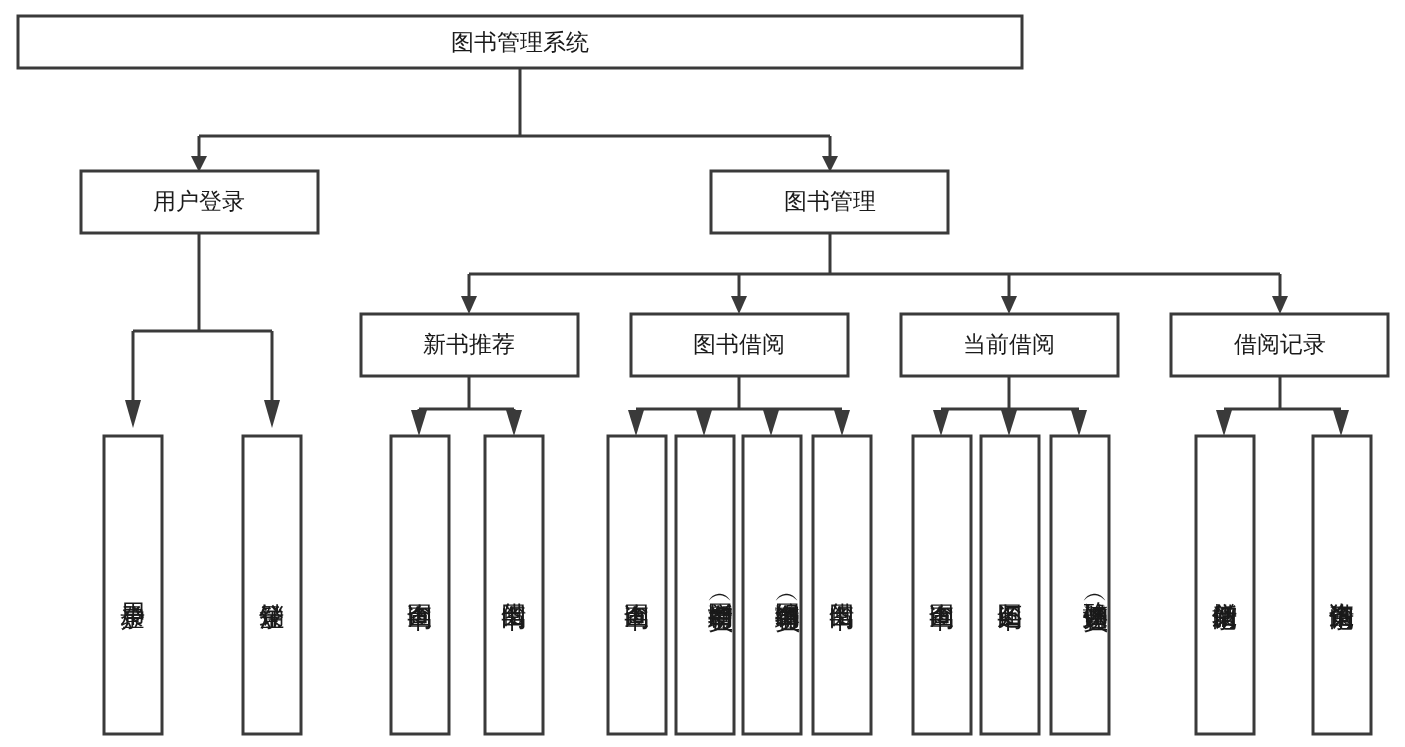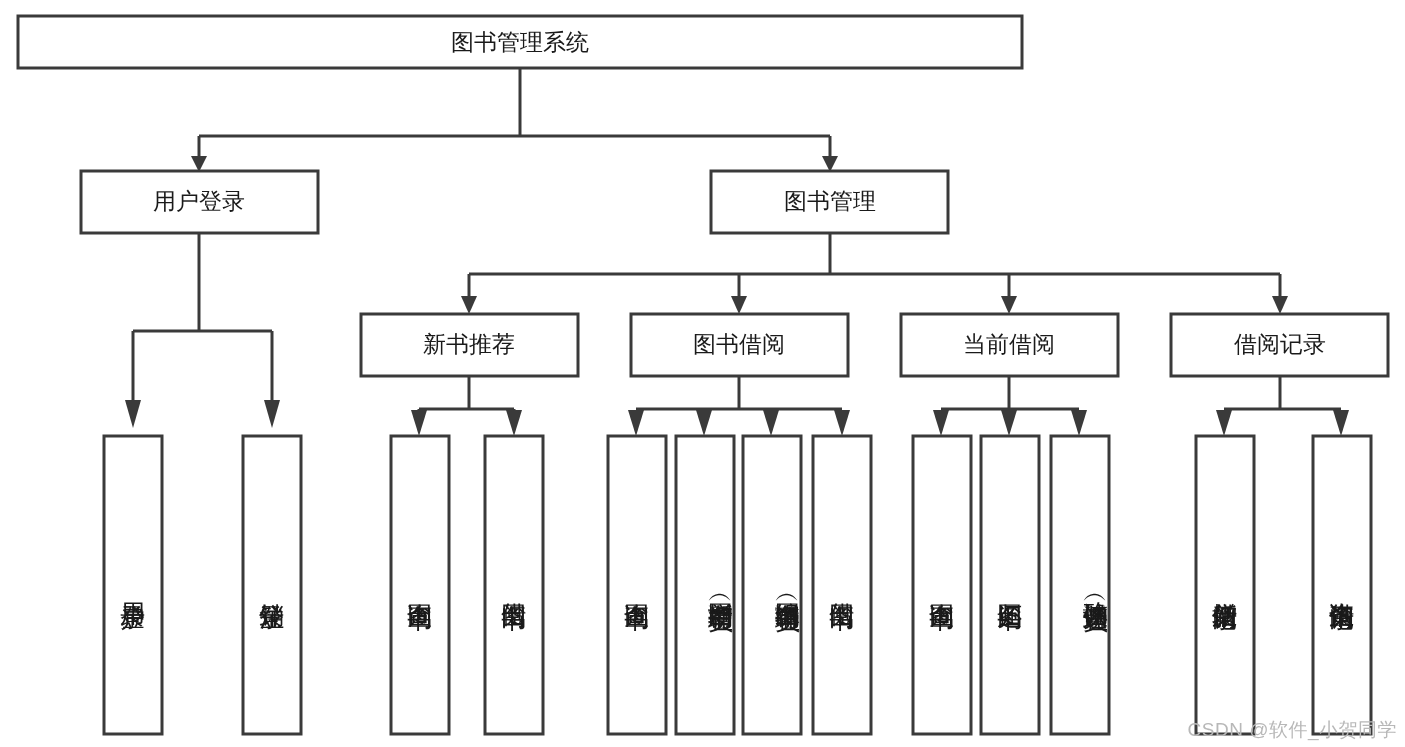--- a/index.html
+++ b/index.html
@@ -204,14 +204,13 @@
   <div class="vlabel" style="left:743px; top:444px; width:58px; height:284px;">编辑图书（管理员）</div>
   <div class="vlabel centered" style="left:813px; top:436px; width:58px; height:298px;">借阅图书</div>
 
   <div class="vlabel centered" style="left:913px; top:436px; width:58px; height:298px;">查询图书</div>
   <div class="vlabel centered" style="left:981px; top:436px; width:58px; height:298px;">归还图书</div>
   <div class="vlabel" style="left:1051px; top:444px; width:58px; height:284px;">确认归还（管理员）</div>
 
   <div class="vlabel centered" style="left:1196px; top:436px; width:58px; height:298px;">新增借阅记录</div>
   <div class="vlabel centered" style="left:1313px; top:436px; width:58px; height:298px;">查询借阅记录</div>
 
-  <div class="watermark">CSDN @软件_小贺同学</div>
 </div>
 
 </body></html>

